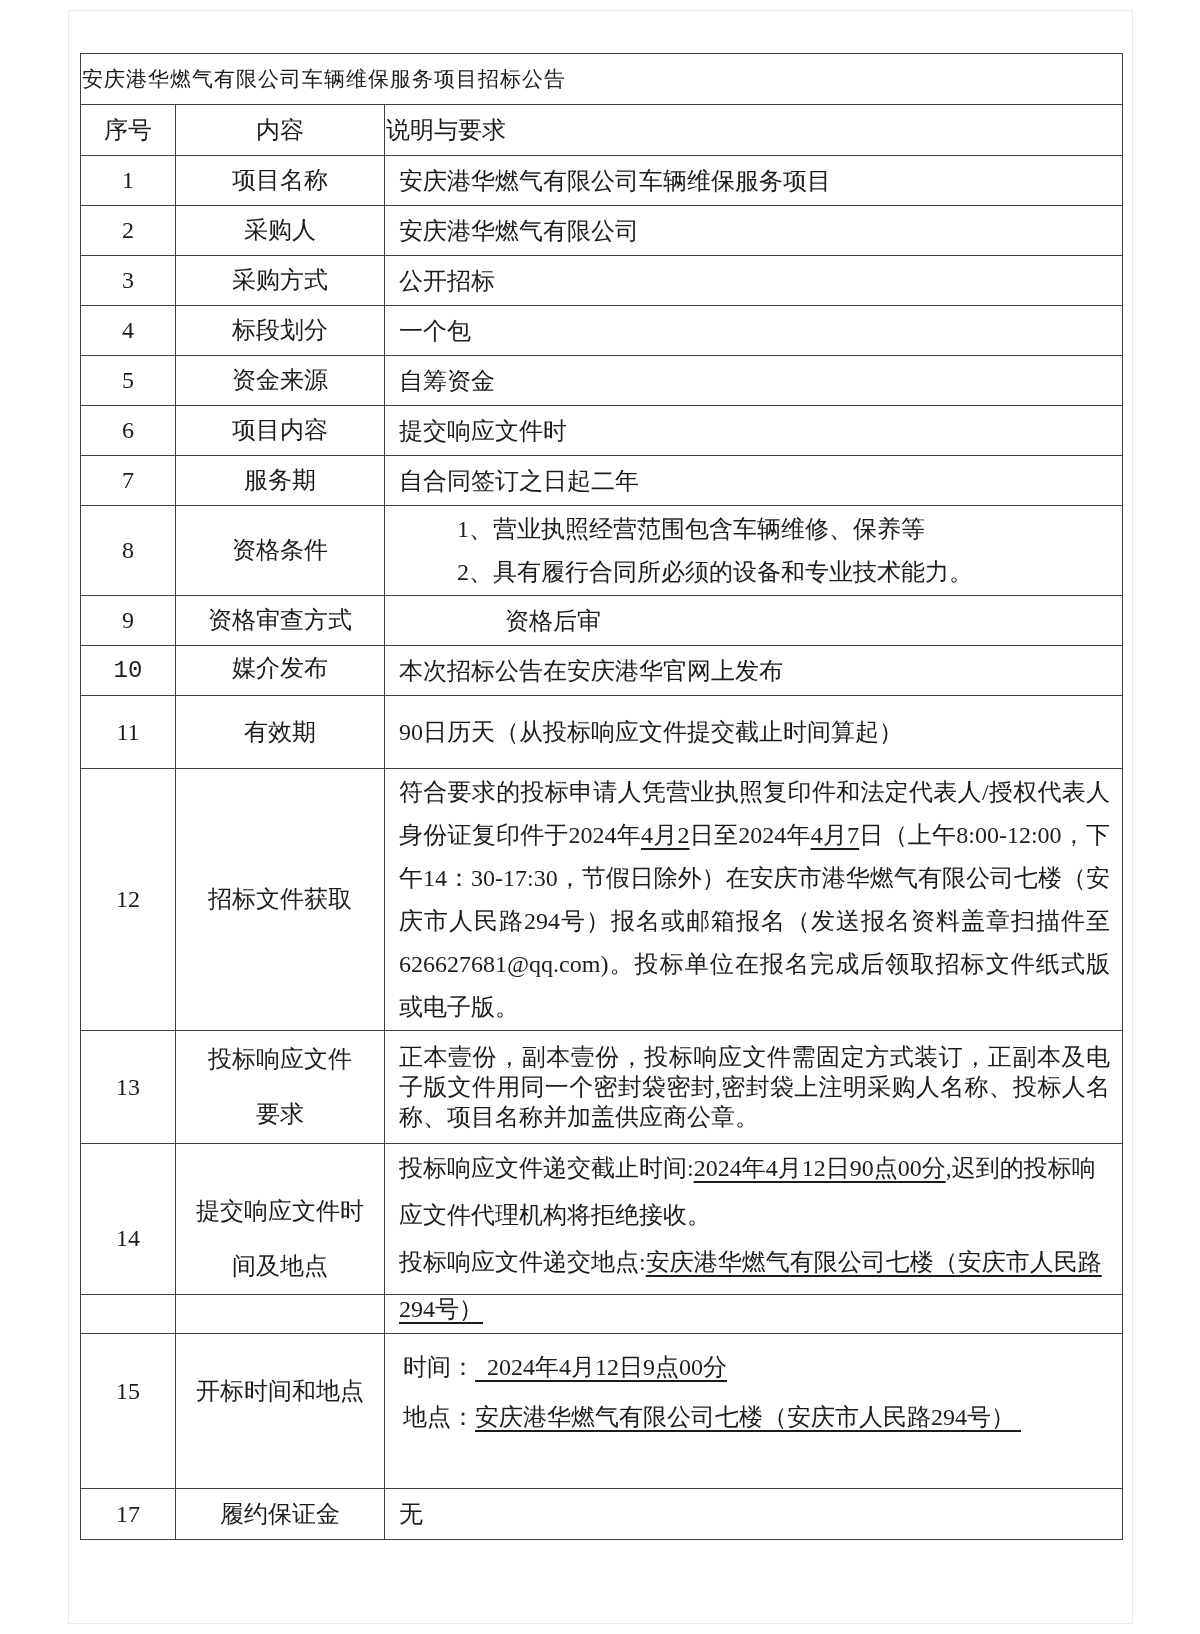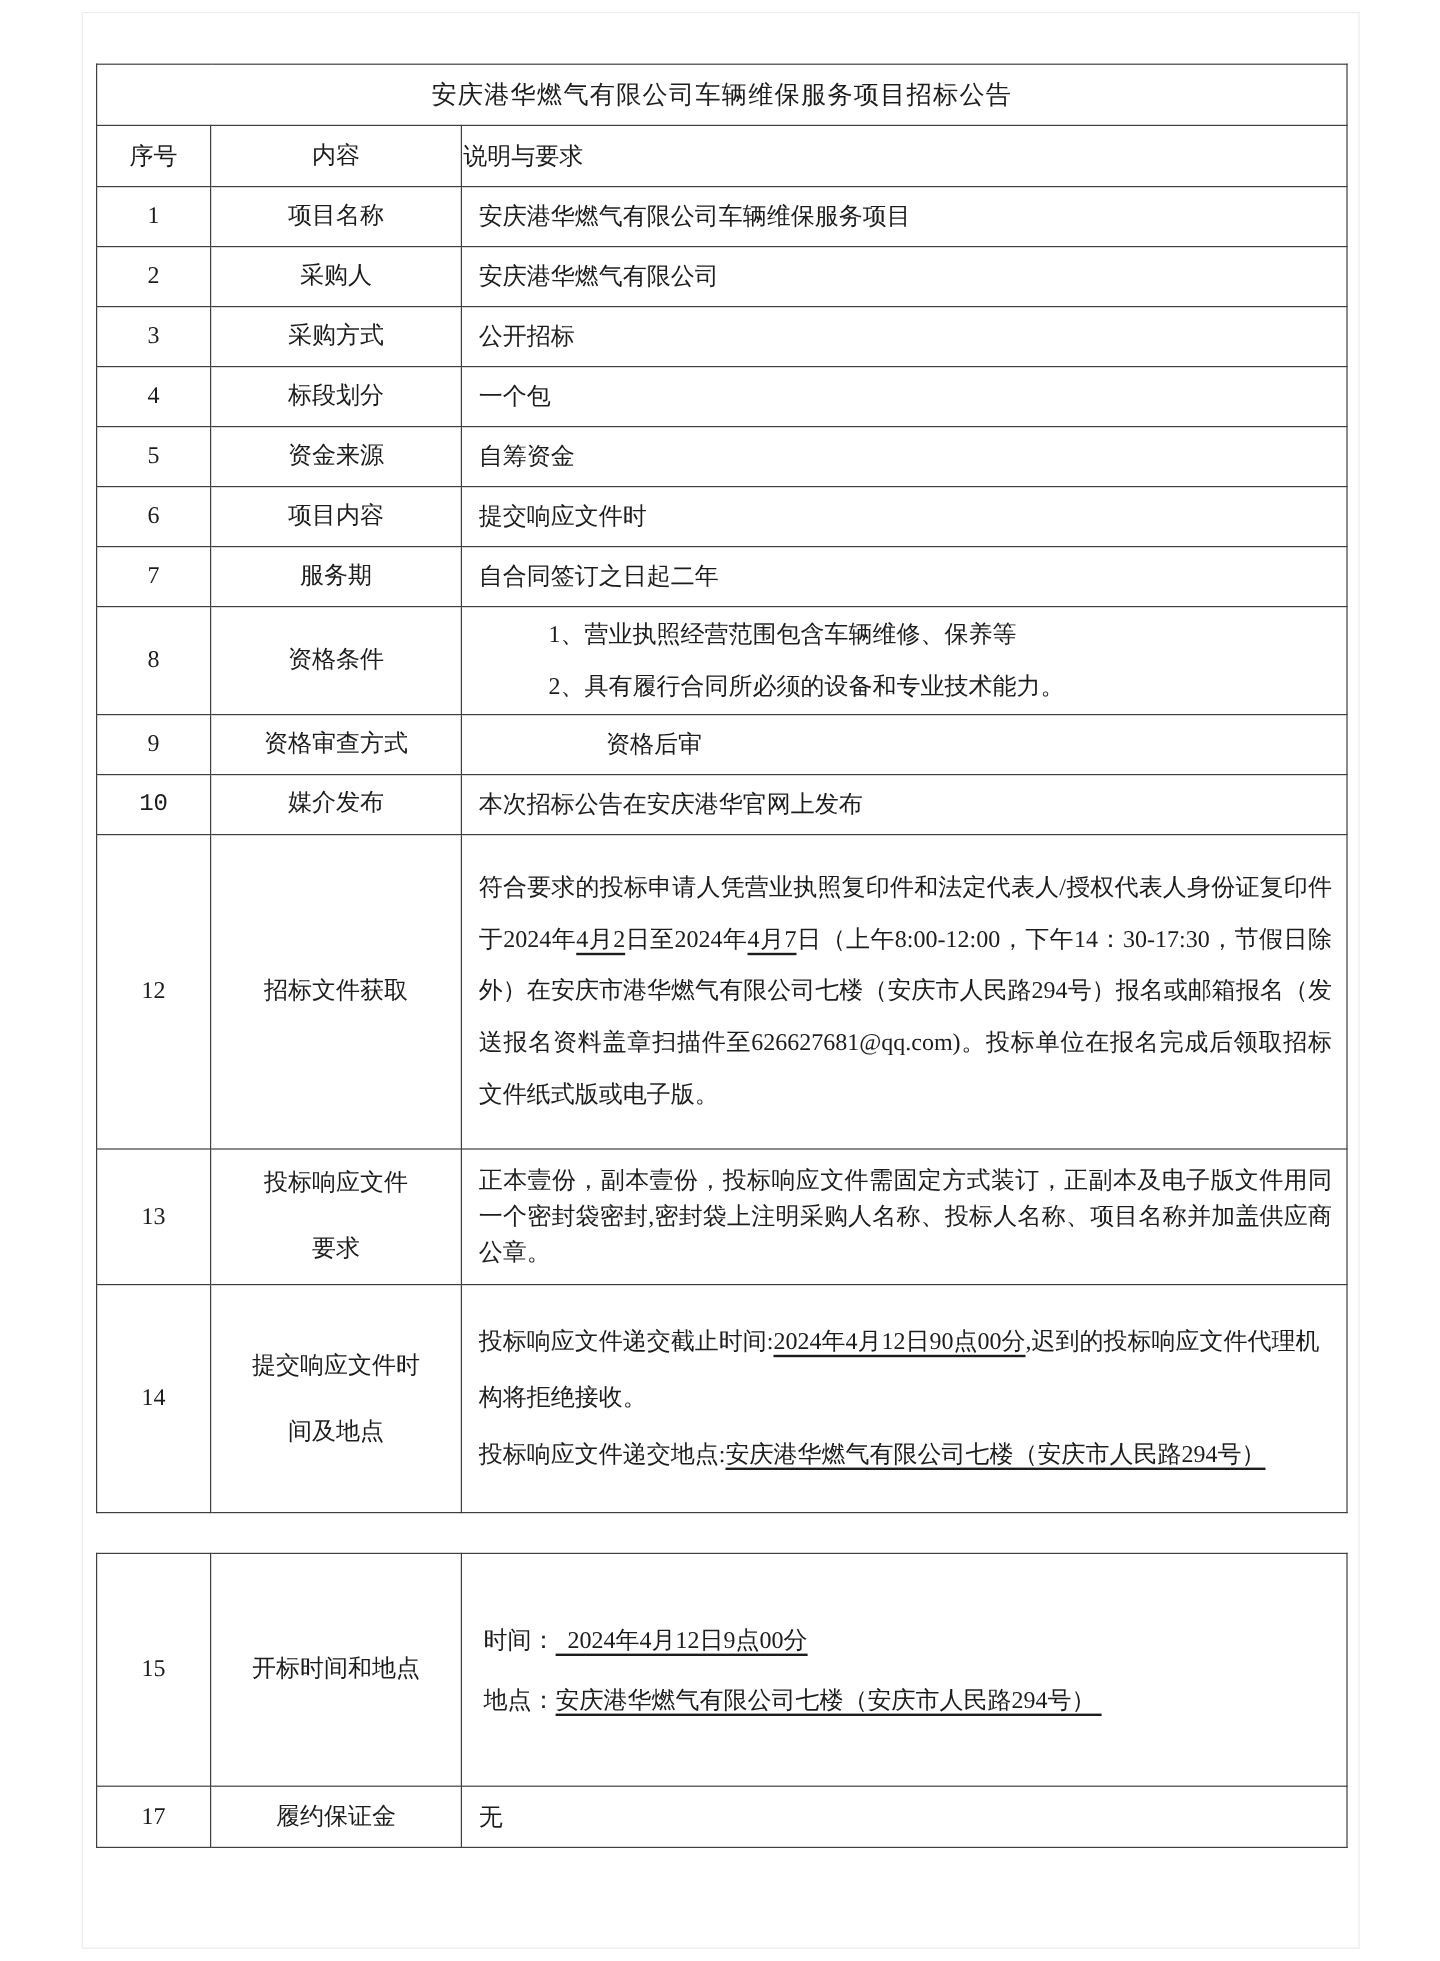--- a/index.html
+++ b/index.html
@@ -10,29 +10,29 @@
   }
   .frame{
     position:absolute;left:68px;top:10px;width:1063px;height:1612px;
     border:1px solid #ececec;pointer-events:none;
   }
   .doc{position:absolute;left:80px;width:1043px;}
   .doc-main{top:53px;}
   .doc-second{top:1294px;}
   table{border-collapse:collapse;table-layout:fixed;width:1043px;}
   td{
-    border:1px solid #3f3f3f;font-size:20px;vertical-align:middle;
+    border:1px solid #3f3f3f;font-size:24px;vertical-align:middle;
     overflow:hidden;
   }
   .c-no{text-align:center;}
   .c-label{text-align:center;line-height:1.35;}
   .c-desc{text-align:left;padding:0 12px 0 14px;}
   .c-center{text-align:left;}
   .r-title td{height:48px;}
-  .title-cell{text-align:center;font-size:21px;letter-spacing:1px;}
+  .title-cell{font-size:21px;letter-spacing:1px;}
   .r-head td{height:48px;}
   .r-std td{height:47px;}
   .r8 td{height:87px;}
   .r9 td{height:47px;}
   .r10 td{height:47px;font-family:Liberation Mono, monospace;}
   .r11 td{height:70px;}
   .r12 td{height:259px;}
   .r13 td{height:96px;}
   .r14 td{height:187px;}
   .r15 td{height:191px;}
@@ -118,20 +118,25 @@
     <tr class="r9">
       <td class="c-no">9</td>
       <td class="c-label">资格审查方式</td>
       <td class="c-desc pad-indent">资格后审</td>
     </tr>
     <tr class="r10">
       <td class="c-no">10</td>
       <td class="c-label">媒介发布</td>
       <td class="c-desc">本次招标公告在安庆港华官网上发布</td>
     </tr>
+    <tr class="r11">
+      <td class="c-no">11</td>
+      <td class="c-label">有效期</td>
+      <td class="c-desc">90日历天（从投标响应文件提交截止时间算起）</td>
+    </tr>
 
     <tr class="r12">
       <td class="c-no">12</td>
       <td class="c-label">招标文件获取</td>
       <td class="c-desc flow-12">
         <span>符合要求的投标申请人凭营业执照复印件和法定代表人/授权代表人身份证复印件于2024年</span><span class="ul">4月2</span><span>日至2024年</span><span class="ul">4月7</span><span>日（上午8:00-12:00，下午14：30-17:30，节假日除外）在安庆市港华燃气有限公司七楼（安庆市人民路294号）报名或邮箱报名（发送报名资料盖章扫描件至626627681@qq.com)。投标单位在报名完成后领取招标文件纸式版或电子版。</span>
       </td>
     </tr>
 
     <tr class="r13">

